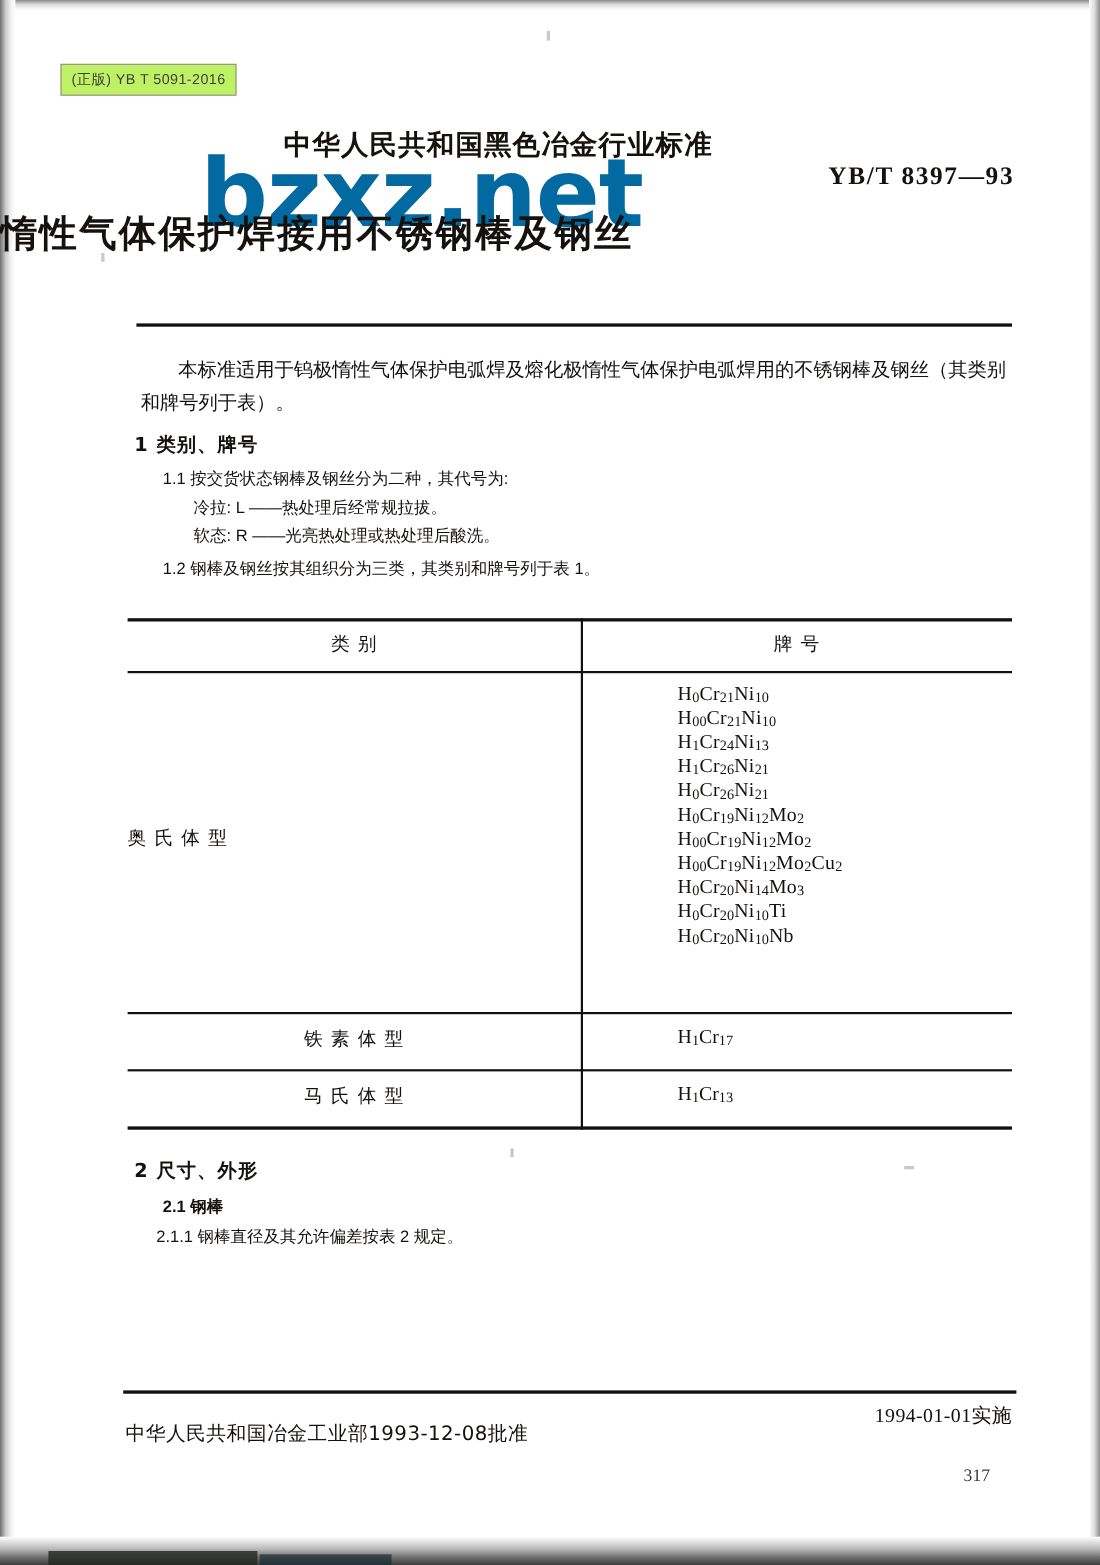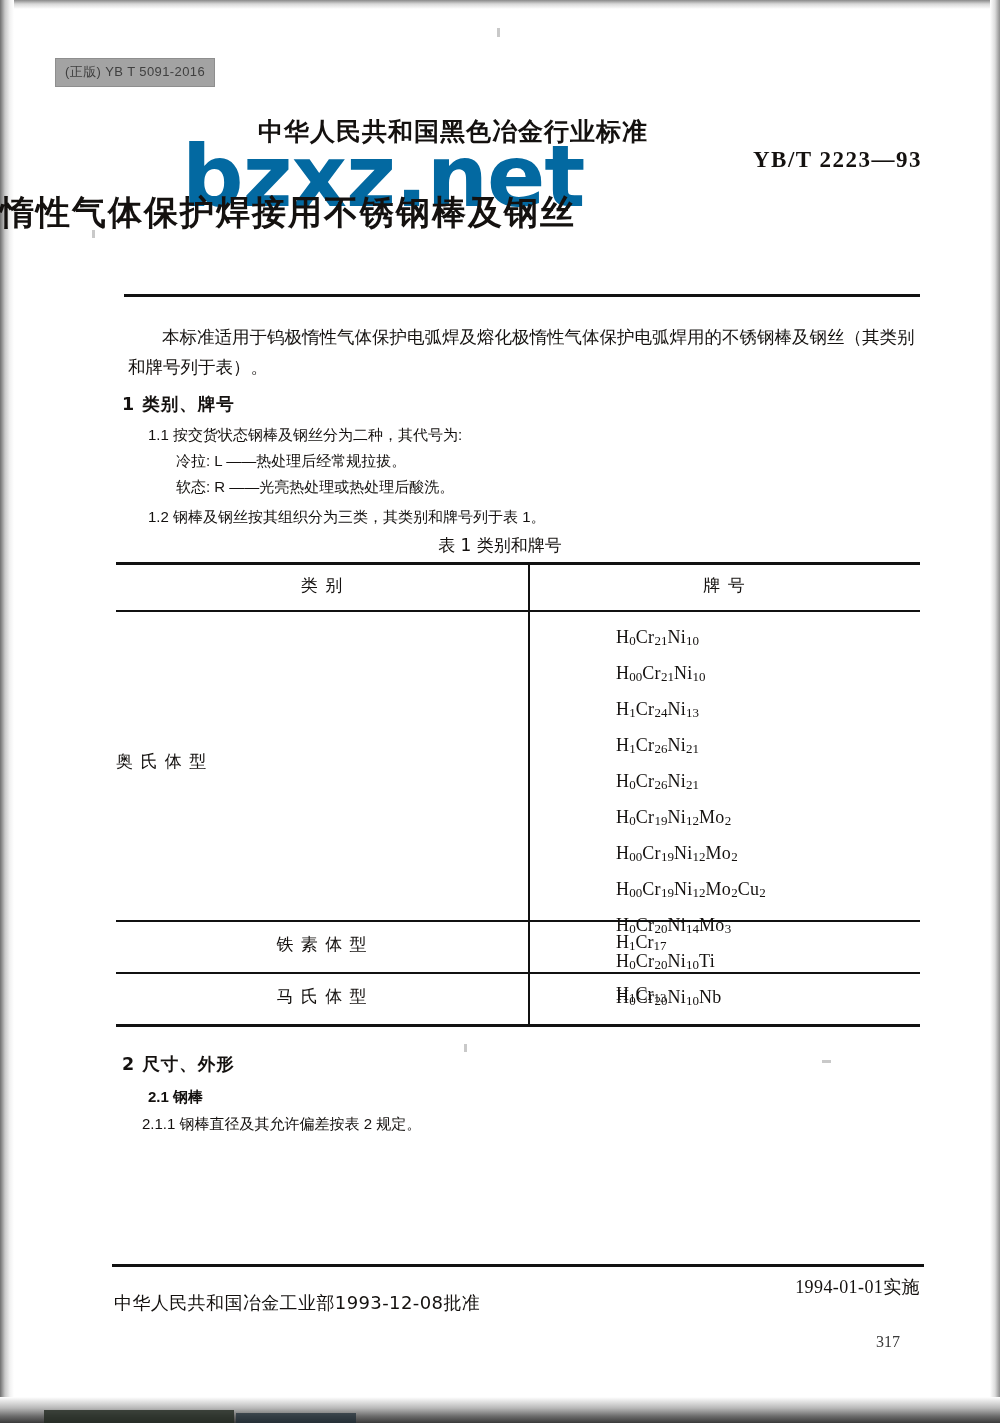--- a/index.html
+++ b/index.html
@@ -60,21 +60,21 @@
   .stamp {
     position: absolute;
     left: 55px; top: 58px;
     border: 1px solid #8e8e8e;
     padding: 4px 9px 5px 9px;
     font-family: "Liberation Sans", sans-serif;
     font-size: 13px;
     color: #3f3f3f;
     letter-spacing: .4px;
     white-space: nowrap;
-    background: #a3a3a3;
+    background: #bef264;
   }
 
   
   .watermark {
     position: absolute;
     left: 182px; top: 126px;
     font-family: "DejaVu Sans", sans-serif;
     font-weight: bold;
     font-size: 86px;
     letter-spacing: -1px;
@@ -204,21 +204,21 @@
   .col-head-l { left: 0px; width: 412px; top: 12px; text-align: center; }
   .col-head-r { left: 413px; width: 391px; top: 12px; text-align: center; }
   .cat-aus { left: 0px; width: 412px; top: 188px; }
   .cat-fer { left: 0px; width: 412px; top: 371px; text-align: center; }
   .cat-mar { left: 0px; width: 412px; top: 423px; text-align: center; }
   .grades {
     position: absolute;
     left: 500px; top: 58px;
     font-family: "Liberation Serif", serif;
     font-size: 18px;
-    line-height: 34px;
+    line-height: 20px;
     letter-spacing: .3px;
   }
   .grades .g { white-space: nowrap; }
   .grades .g sub {
     font-size: 13px;
     vertical-align: baseline;
     position: relative;
     top: 2px;
     letter-spacing: 0;
   }
@@ -286,33 +286,32 @@
   <div class="scan-edge-right"></div>
   <div class="scan-edge-bottom"></div>
   <div class="scan-bottom-strip"></div>
   <div class="scan-bottom-strip2"></div>
 
   <div class="stamp">(正版) YB T 5091-2016</div>
 
   <div class="watermark">bzxz.net</div>
 
   <div class="std-org">中华人民共和国黑色冶金行业标准</div>
-  <div class="std-code">YB/T 2223—93</div>
+  <div class="std-code">YB/T 8397—93</div>
   <div class="title-cn">惰性气体保护焊接用不锈钢棒及钢丝</div>
   <div class="rule-thick"></div>
 
   <div class="scope">本标准适用于钨极惰性气体保护电弧焊及熔化极惰性气体保护电弧焊用的不锈钢棒及钢丝（其类别和牌号列于表）。</div>
 
   <div class="h1 sec1">1  类别、牌号</div>
   <div class="h2 c11">1.1   按交货状态钢棒及钢丝分为二种，其代号为:</div>
   <div class="h2 c11b">软态: R ——光亮热处理或热处理后酸洗。</div>
   <div class="h2 c11a">冷拉: L ——热处理后经常规拉拔。</div>
   <div class="h2 c12">1.2   钢棒及钢丝按其组织分为三类，其类别和牌号列于表 1。</div>
 
-  <div class="tbl-caption">表 1   类别和牌号</div>
 
   <div class="tbl">
     <div class="hline hl-top"></div>
     <div class="hline hl-head"></div>
     <div class="hline hl-aus"></div>
     <div class="hline hl-fer"></div>
     <div class="hline hl-bot"></div>
     <div class="vline"></div>
 
     <div class="cell col-head-l">类        别</div>

